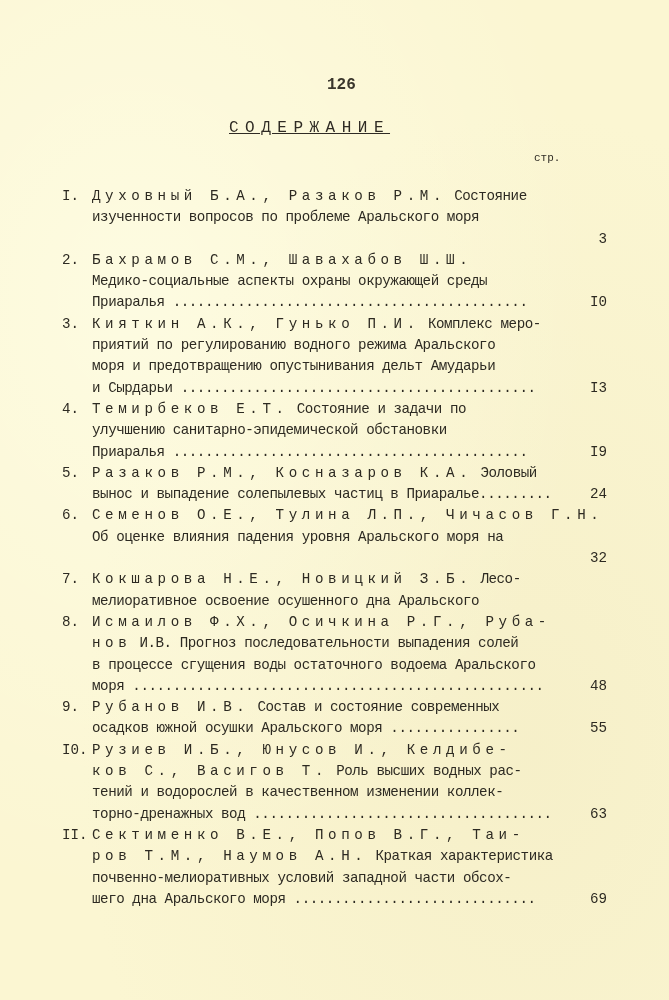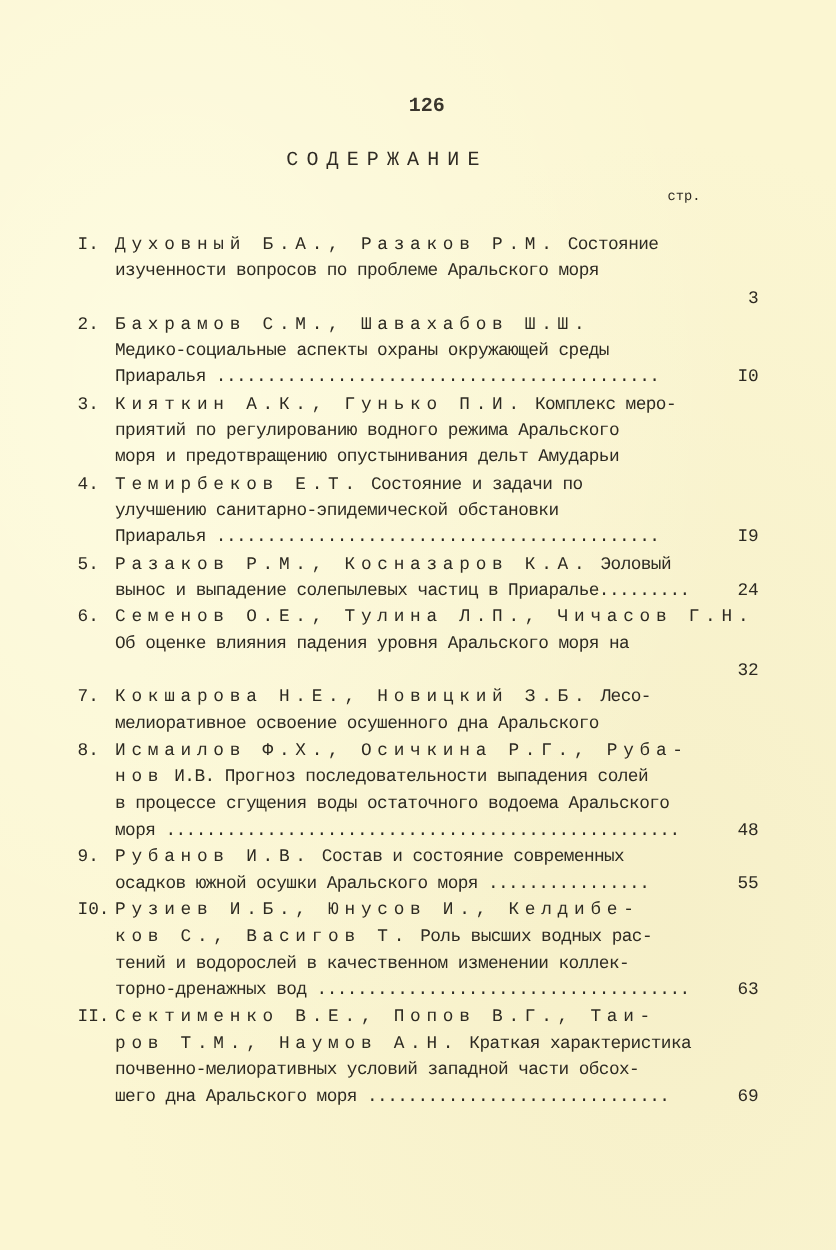--- a/index.html
+++ b/index.html
@@ -28,20 +28,21 @@
     color: #3a362c;
     margin-left: 20px;
   }
   .title {
     position: absolute;
     left: 229px;
     top: 119px;
     font-size: 16px;
     letter-spacing: 6.5px;
     color: #2f2b24;
+    text-decoration: underline;
   }
   .str-label {
     position: absolute;
     left: 534px;
     top: 152px;
     font-size: 11px;
     color: #2f2b24;
   }
   .toc {
     position: absolute;
@@ -98,20 +99,21 @@
       </div>
       <div class="entry">
         <div class="entry-line"><span class="num">2.</span><span class="txt"><span class="sp">Бахрамов С.М., Шавахабов Ш.Ш.</span><span></span></span></div>
         <div class="entry-line"><span class="txt"><span>Медико-социальные аспекты охраны окружающей среды</span></span></div>
         <div class="entry-line"><span class="txt"><span>Приаралья ............................................</span></span><span class="pg">I0</span></div>
       </div>
       <div class="entry">
         <div class="entry-line"><span class="num">3.</span><span class="txt"><span class="sp">Кияткин А.К., Гунько П.И.</span><span> Комплекс меро-</span></span></div>
         <div class="entry-line"><span class="txt"><span>приятий по регулированию водного режима Аральского</span></span></div>
         <div class="entry-line"><span class="txt"><span>моря и предотвращению опустынивания дельт Амударьи</span></span></div>
+        <div class="entry-line"><span class="txt"><span>и Сырдарьи ............................................</span></span><span class="pg">I3</span></div>
       </div>
       <div class="entry">
         <div class="entry-line"><span class="num">4.</span><span class="txt"><span class="sp">Темирбеков Е.Т.</span><span> Состояние и задачи по</span></span></div>
         <div class="entry-line"><span class="txt"><span>улучшению санитарно-эпидемической обстановки</span></span></div>
         <div class="entry-line"><span class="txt"><span>Приаралья ............................................</span></span><span class="pg">I9</span></div>
       </div>
       <div class="entry">
         <div class="entry-line"><span class="num">5.</span><span class="txt"><span class="sp">Разаков Р.М., Косназаров К.А.</span><span> Эоловый</span></span></div>
         <div class="entry-line"><span class="txt"><span>вынос и выпадение солепылевых частиц в Приаралье.........</span></span><span class="pg">24</span></div>
       </div>

